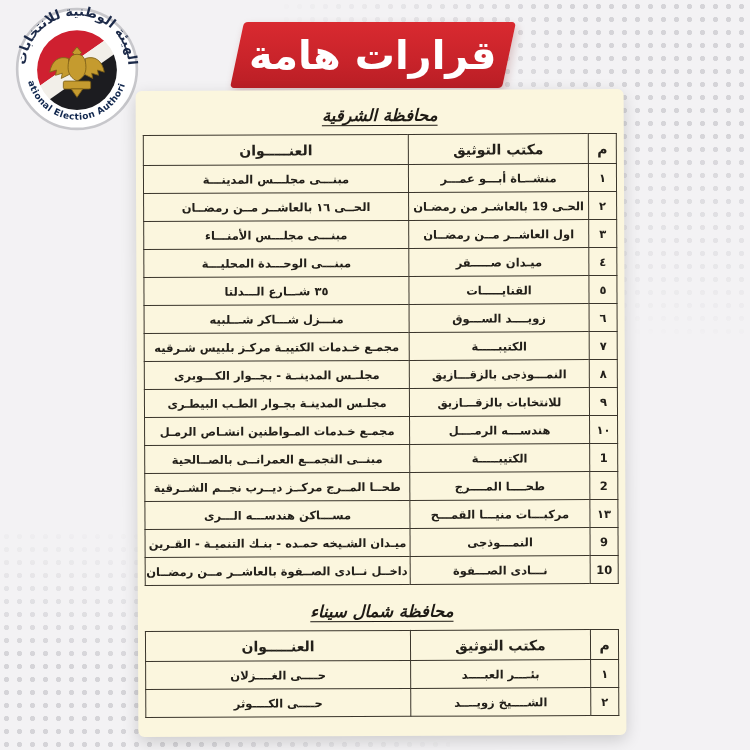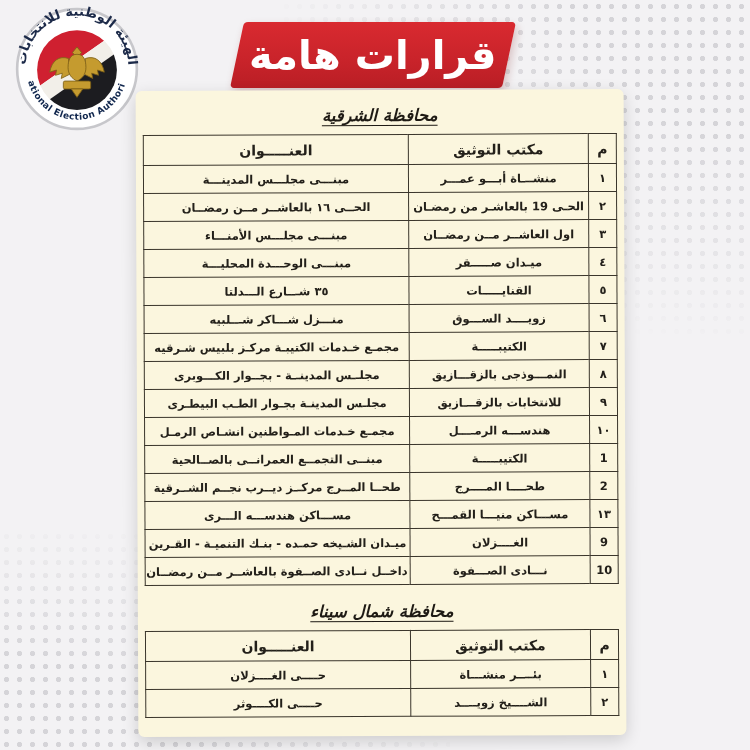--- a/index.html
+++ b/index.html
@@ -189,26 +189,26 @@
           <td>الكتيبـــــة</td>
           <td>مبنــى التجمــع العمرانــى بالصــالحية</td>
         </tr>
         <tr>
           <td>2</td>
           <td>طحــــا المــــرج</td>
           <td>طحــا المــرج مركــز ديــرب نجــم الشــرقية</td>
         </tr>
         <tr>
           <td>١٣</td>
-          <td>مســـاكن منيـــا القمـــح</td>
+          <td>مركبـــات منيـــا القمـــح</td>
           <td>مســـاكن هندســـه الـــرى</td>
         </tr>
         <tr>
           <td>9</td>
-          <td>الغــــزلان</td>
+          <td>النمـــوذجى</td>
           <td>ميـدان الشـيخه حمـده - بنـك التنميـة - القـرين</td>
         </tr>
         <tr>
           <td>10</td>
           <td>نـــادى الصـــفوة</td>
           <td>داخــل نــادى الصــفوة بالعاشــر مــن رمضــان</td>
         </tr>
       </tbody>
   </table>
 
@@ -222,21 +222,21 @@
     <thead>
       <tr>
         <th>م</th>
         <th>مكتب التوثيق</th>
         <th>العنـــــوان</th>
       </tr>
     </thead>
     <tbody>
         <tr>
           <td>١</td>
-          <td>بئــــر منشـــاة</td>
+          <td>بئــــر العبــــد</td>
           <td>حــــى الغــــزلان</td>
         </tr>
         <tr>
           <td>٢</td>
           <td>الشــــيخ زويــــد</td>
           <td>حــــى الكــــوثر</td>
         </tr>
       </tbody>
   </table>
 

